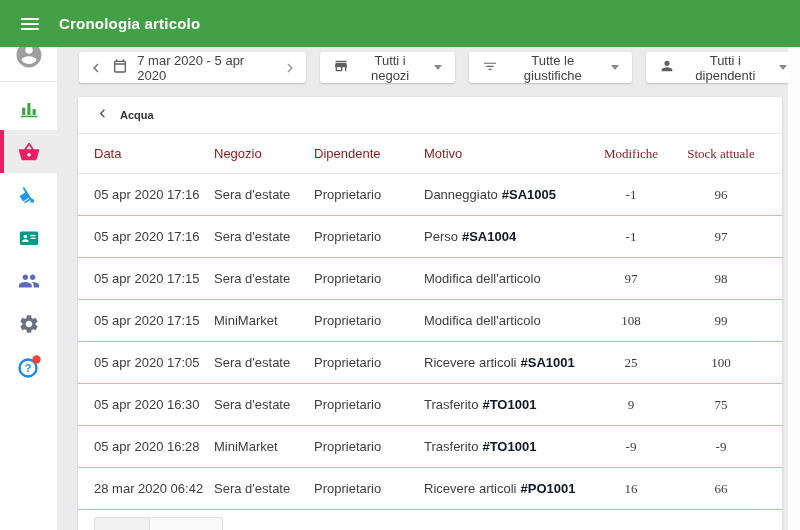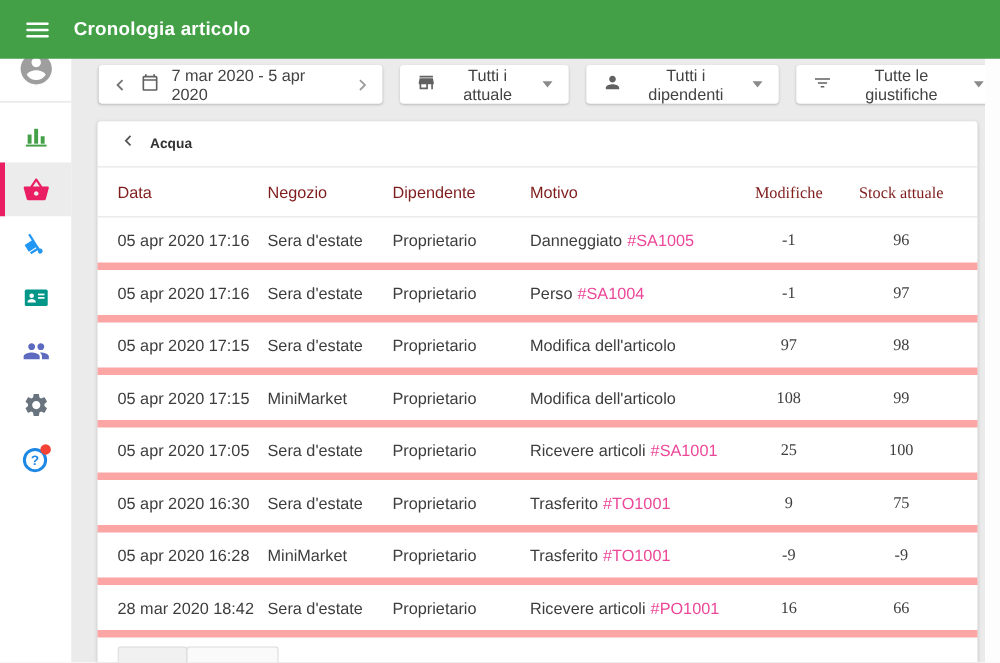--- a/index.html
+++ b/index.html
@@ -63,23 +63,23 @@
     padding:0 16px; border-bottom:1px solid #e8e8e8; cursor:pointer;
   }
   .back-label { font-size:11px; font-weight:700; color:#333; }
 
   .thead, .trow {
     display:grid;
     grid-template-columns:120px 100px 110px 1fr 90px 90px;
     align-items:center; padding:0 16px; font-size:13px;
   }
   .thead { height:40px; color:#7f1d1d; border-bottom:1px solid #e6e6e6; }
-  .trow { height:42px; color:#3d3d3d; border-bottom:6px solid #fca5a5; }
+  .trow { height:42px; color:#3d3d3d; border-bottom:1px solid #fca5a5; }
   .col-num { text-align:center;font-family:Liberation Serif, serif; }
-  .ref { color:#ec4899; text-decoration:none; margin-left:4px; cursor:pointer; }
+  .ref { color:#0f172a; text-decoration:none; margin-left:4px; cursor:pointer;font-weight:bold; }
 
   .page-controls { position:absolute; bottom:0; left:16px; height:13px; overflow:hidden; display:flex; }
   .page-box { height:26px; border:1px solid #dcdcdc; border-radius:3px 3px 0 0; }
   .page-box.b1 { width:56px; background:#f1f1f1; }
   .page-box.b2 { width:74px; background:#fafafa; margin-left:-1px; }
 
   
   .scrollbar {
     position:absolute; top:33px; right:0; bottom:0; width:12px;
     background:#fdfdfd; z-index:8;
@@ -195,41 +195,41 @@
           </svg>
       </div>
     </div>
 
     <button class="ctl filter-btn">
       <span>
         <svg width="16" height="16" viewBox="0 0 24 24">
             <path fill="#616161" d="M20 4H4v2h16V4zm1 10v-2l-1-5H4l-1 5v2h1v6h10v-6h4v6h2v-6h1zm-9 4H6v-4h6v4z"></path>
           </svg>
       </span>
-      <span>Tutti i attuale</span>
+      <span>Tutti i negozi</span>
       <span class="caret"></span>
     </button>
 
     <button class="ctl filter-btn">
       <span>
         <svg width="16" height="16" viewBox="0 0 24 24">
-            <path fill="#616161" d="M12 12c2.21 0 4-1.79 4-4s-1.79-4-4-4-4 1.79-4 4 1.79 4 4 4zm0 2c-2.67 0-8 1.34-8 4v2h16v-2c0-2.66-5.33-4-8-4z"></path>
-          </svg>
-      </span>
-      <span>Tutti i dipendenti</span>
+            <path fill="#616161" d="M3 7h18v1.8H3zm3.5 4.6h11v1.8h-11zm3.4 4.6h4.2V18H9.9z"></path>
+          </svg>
+      </span>
+      <span>Tutte le giustifiche</span>
       <span class="caret"></span>
     </button>
 
     <button class="ctl filter-btn">
       <span>
         <svg width="16" height="16" viewBox="0 0 24 24">
-            <path fill="#616161" d="M3 7h18v1.8H3zm3.5 4.6h11v1.8h-11zm3.4 4.6h4.2V18H9.9z"></path>
-          </svg>
-      </span>
-      <span>Tutte le giustifiche</span>
+            <path fill="#616161" d="M12 12c2.21 0 4-1.79 4-4s-1.79-4-4-4-4 1.79-4 4 1.79 4 4 4zm0 2c-2.67 0-8 1.34-8 4v2h16v-2c0-2.66-5.33-4-8-4z"></path>
+          </svg>
+      </span>
+      <span>Tutti i dipendenti</span>
       <span class="caret"></span>
     </button>
   </div>
 
   <section class="card">
     <div class="back-row">
       <span>
         <svg width="17" height="17" viewBox="0 0 24 24">
             <path fill="#555" d="M15.41 7.41 14 6l-6 6 6 6 1.41-1.41L10.83 12z"></path>
           </svg>
@@ -304,21 +304,21 @@
       <div class="trow">
         <div>05 apr 2020 16:28</div>
         <div>MiniMarket</div>
         <div>Proprietario</div>
         <div><span>Trasferito</span><a class="ref">#TO1001</a></div>
         <div class="col-num">-9</div>
         <div class="col-num">-9</div>
       </div>
 
       <div class="trow">
-        <div>28 mar 2020 18:42</div>
+        <div>28 mar 2020 06:42</div>
         <div>Sera d'estate</div>
         <div>Proprietario</div>
         <div><span>Ricevere articoli</span><a class="ref">#PO1001</a></div>
         <div class="col-num">16</div>
         <div class="col-num">66</div>
       </div>
     </div>
 
     <div class="page-controls">
       <div class="page-box b1"></div>

